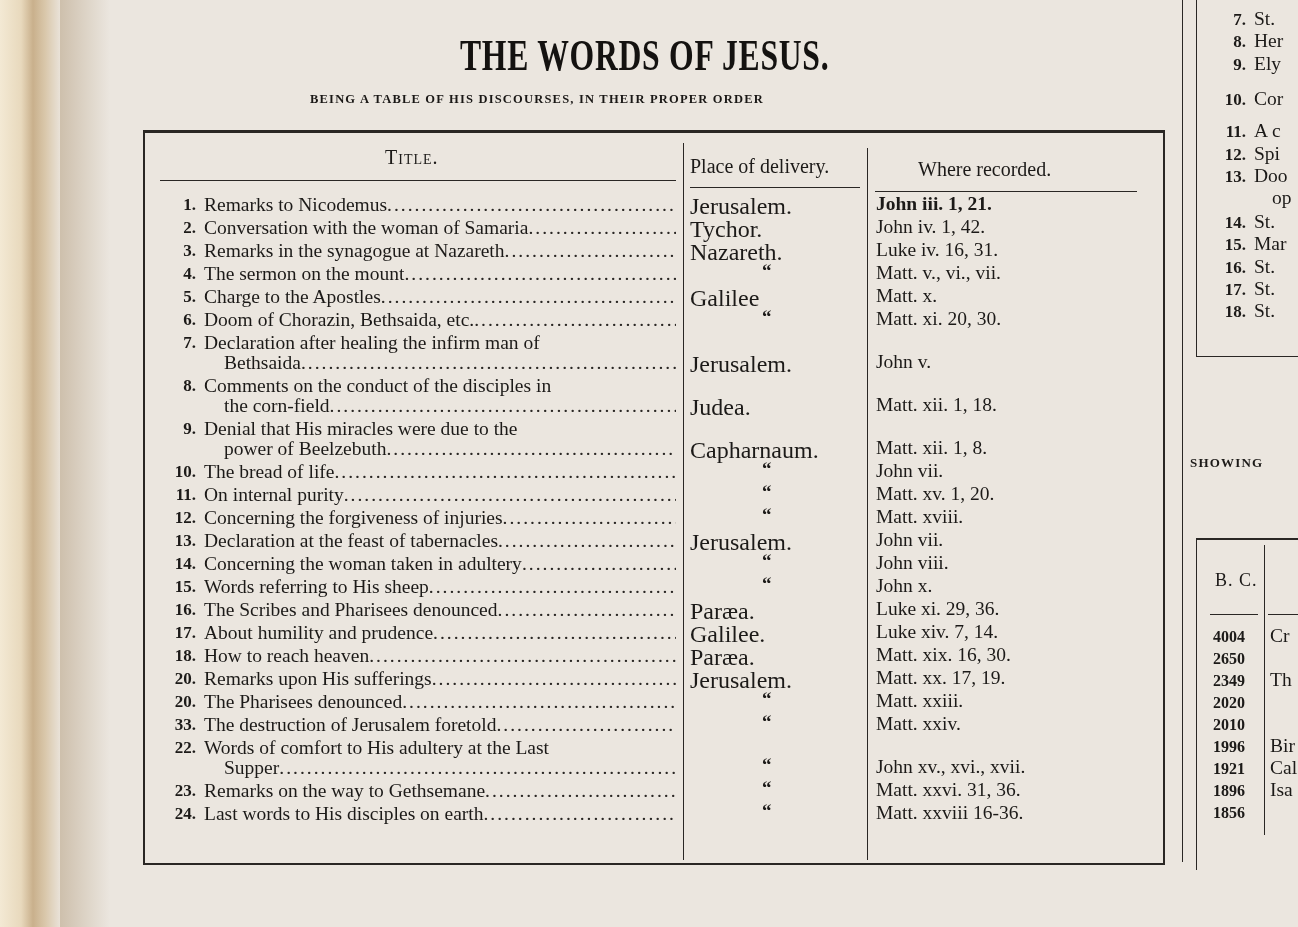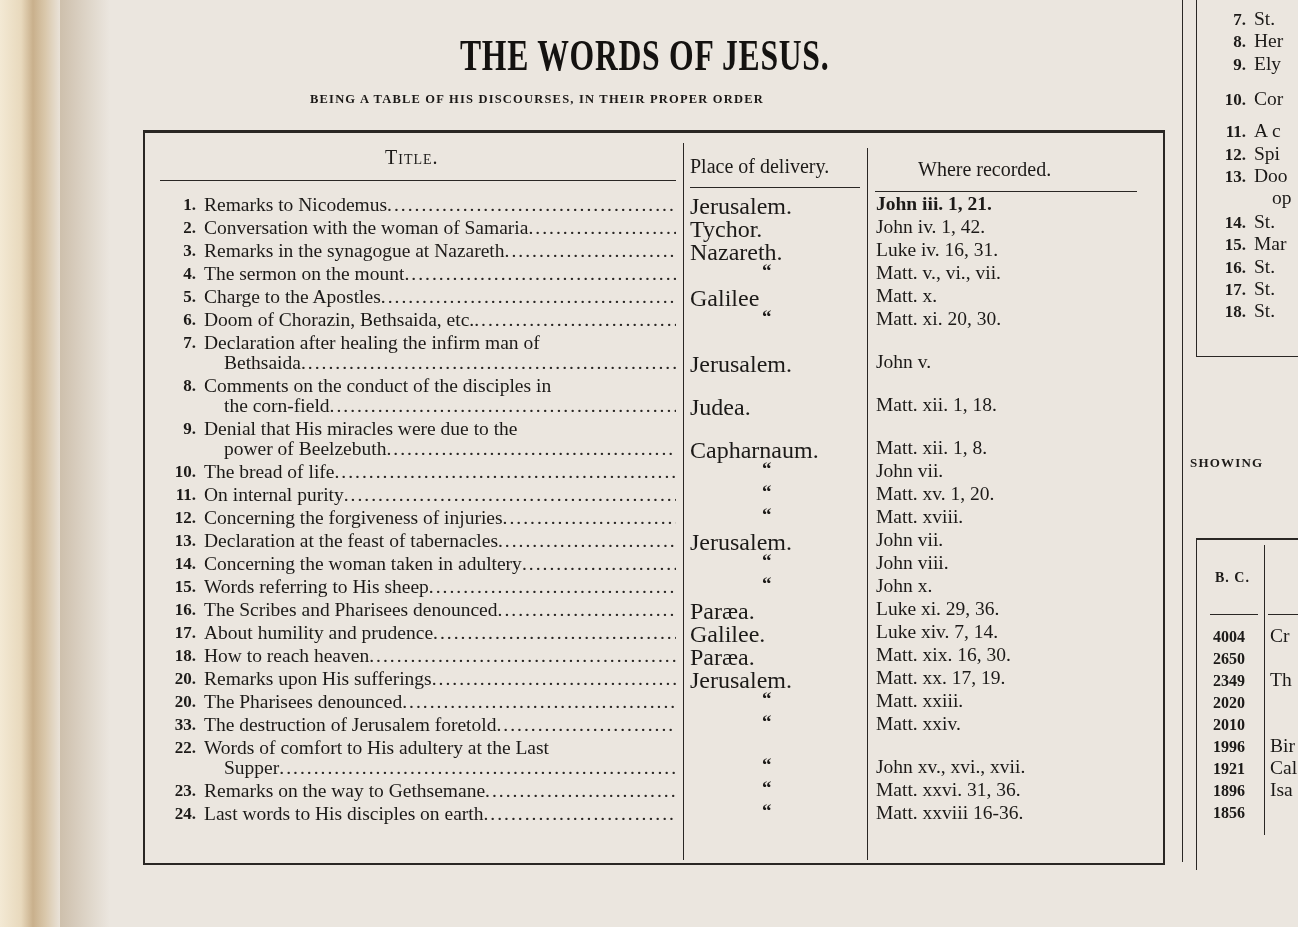--- a/index.html
+++ b/index.html
@@ -48,21 +48,21 @@
   .ditto { position:absolute; font-size:19px; font-weight:bold; }
   .ref { position:absolute; left:876px; font-size:19.5px; white-space:nowrap; }
   
   .right-vline { position:absolute; left:1182px; top:0; height:862px; border-left:1.5px solid #2a2724; }
   .right-box-top { position:absolute; left:1196px; top:0; width:110px; height:356px; border-left:1.5px solid #2a2724; border-bottom:1.5px solid #2a2724; }
   .rt { position:absolute; font-size:19.5px; white-space:nowrap; }
   .rt .n { display:inline-block; width:36px; text-align:right; font-weight:bold; font-size:17px; margin-right:8px; }
   .showing { position:absolute; left:1190px; top:455px; font-size:13px; font-weight:bold; letter-spacing:1.2px; }
   .bc-box { position:absolute; left:1196px; top:538px; width:110px; height:330px; border-left:1.5px solid #2a2724; border-top:2px solid #2a2724; }
   .bc-vline { position:absolute; left:1264px; top:545px; height:290px; border-left:1.2px solid #2a2724; }
-  .bc-head { position:absolute; left:1215px; top:570px; font-size:14px; font-weight:bold; letter-spacing:1px; }
+  .bc-head { position:absolute; left:1215px; top:570px; font-size:18px; font-weight:normal; letter-spacing:1px; }
   .bc-rule { position:absolute; top:614px; height:0; border-top:1.5px solid #2a2724; }
   .yr { position:absolute; left:1213px; font-size:16px; font-weight:bold; }
   .ev { position:absolute; left:1270px; font-size:19.5px; white-space:nowrap; }
 </style>
 </head>
 <body>
 
 <div class="gutter"></div>
 <div class="gutter-shadow"></div>
 

